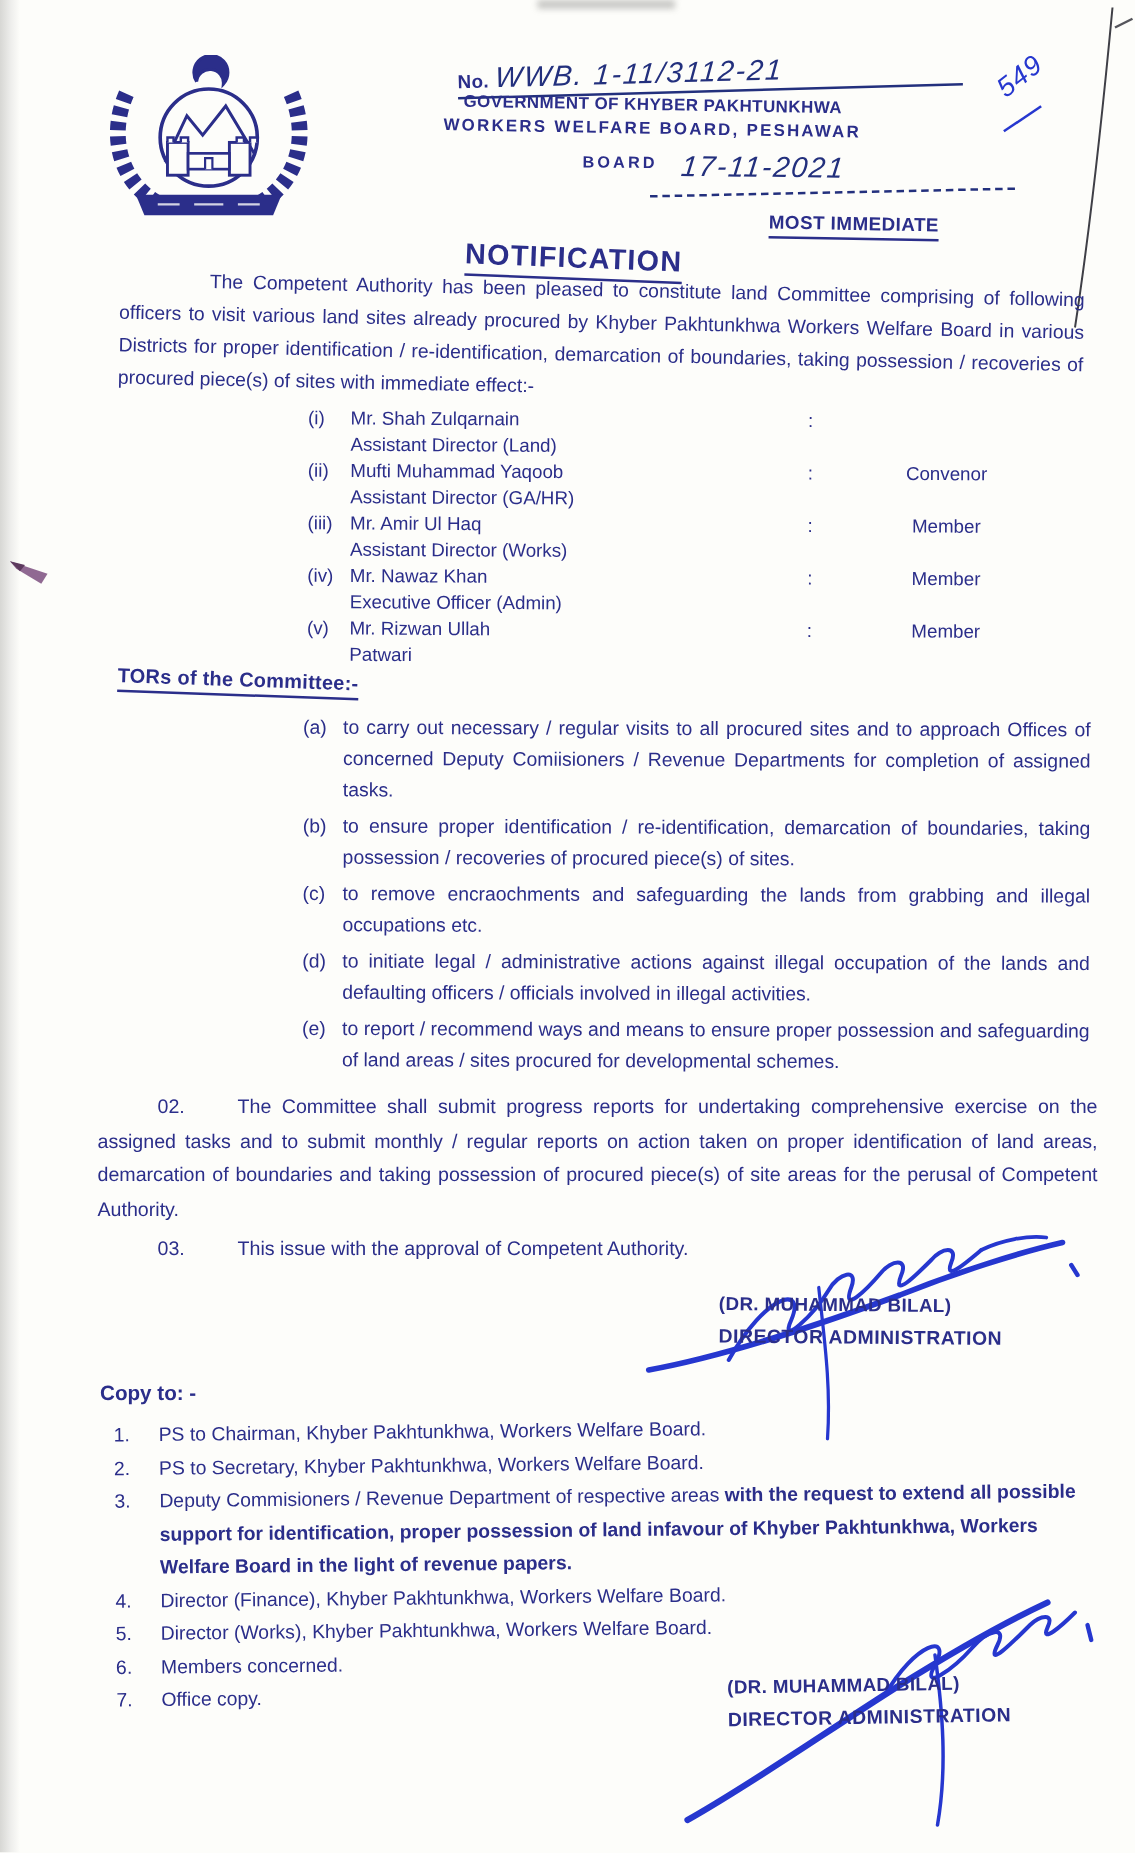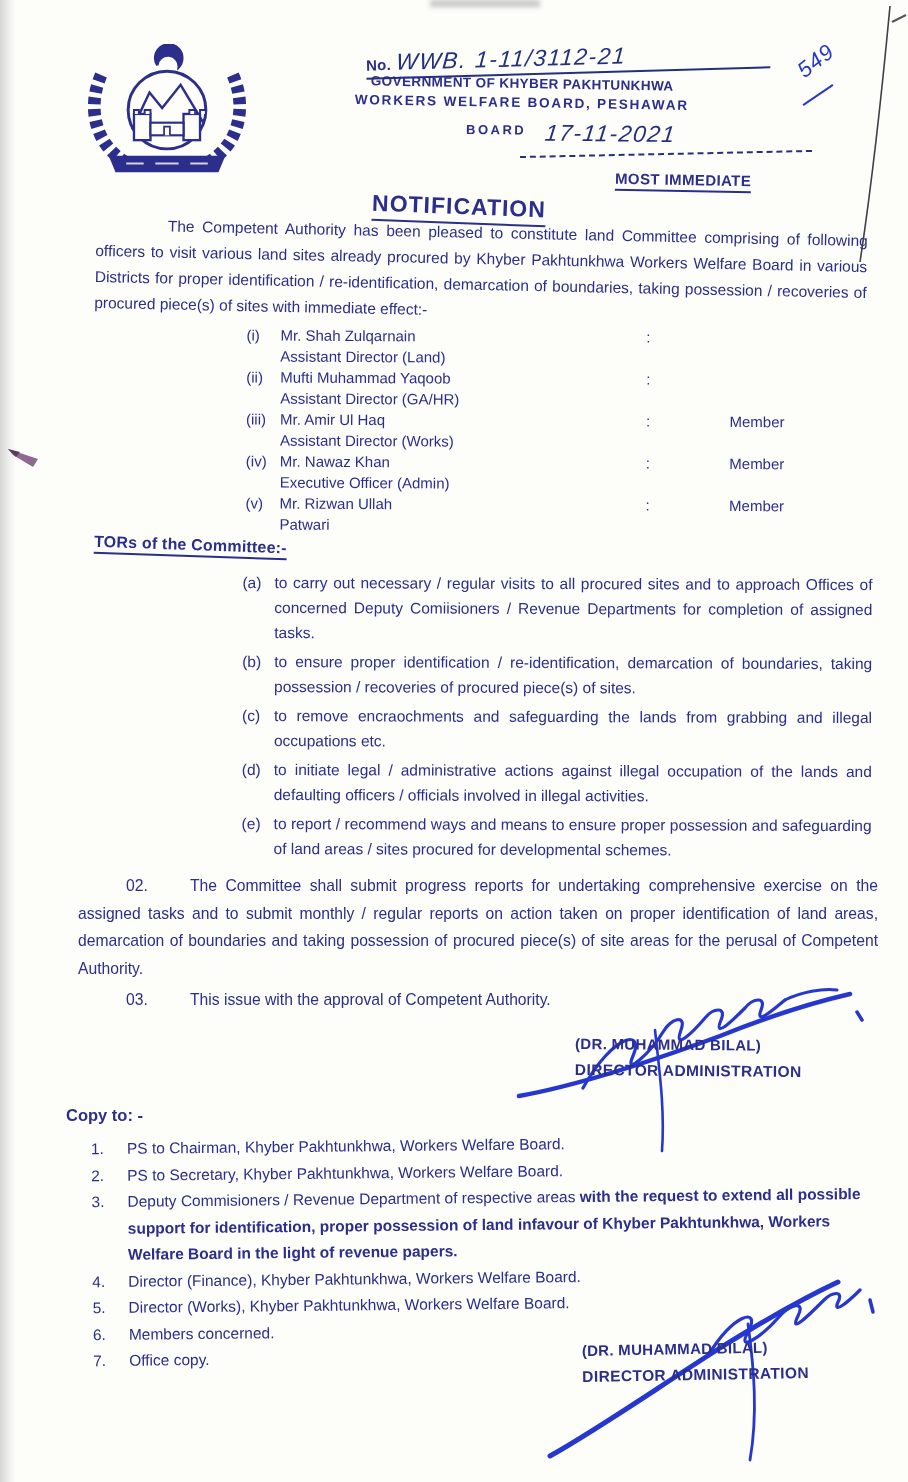--- a/index.html
+++ b/index.html
@@ -57,21 +57,21 @@
   .p03{top:986px;}
   .p-num{display:inline-block;width:64px;margin-left:48px;}
   
   .sigblock1{left:575px;top:1036px;text-align:left;transform:rotate(.5deg);}
   .sigblock2{left:582px;top:1340px;text-align:left;transform:rotate(-1deg);}
   .sig-name{font-size:15px;font-weight:bold;letter-spacing:.3px;}
   .sig-title{font-size:15.5px;font-weight:bold;letter-spacing:.4px;margin-top:9px;}
   .sigsvg1{left:505px;top:968px;width:370px;height:185px;pointer-events:none;}
   .sigsvg2{left:540px;top:1248px;width:345px;height:215px;pointer-events:none;}
   
-  .copy-heading{left:66px;top:1106px;font-size:16.5px;font-weight:bold;}
+  .copy-heading{left:80px;top:1106px;font-size:16.5px;font-weight:bold;}
   .copylist{left:92px;top:1132px;width:794px;transform:rotate(-.6deg);}
   .cp-row{display:grid;grid-template-columns:36px 1fr;font-size:15.5px;line-height:26.5px;}
   .cp-text{text-align:left;}
   .cp-bold{font-weight:bold;}
   .arrow-mark{left:6px;top:440px;width:38px;height:30px;}
   .edge-line{left:828px;top:0;width:80px;height:270px;}
 </style>
 </head>
 <body>
 
@@ -134,20 +134,21 @@
       </span>
     <span class="c-colon">:</span>
   </div>
   <div class="c-row">
     <span class="c-num">(ii)</span>
     <span>
         <span class="c-name">Mufti Muhammad Yaqoob</span>
         <span class="c-desig">Assistant Director (GA/HR)</span>
       </span>
     <span class="c-colon">:</span>
+    <span class="c-role">Convenor</span>
   </div>
   <div class="c-row">
     <span class="c-num">(iii)</span>
     <span>
         <span class="c-name">Mr. Amir Ul Haq</span>
         <span class="c-desig">Assistant Director (Works)</span>
       </span>
     <span class="c-colon">:</span>
     <span class="c-role">Member</span>
   </div>

